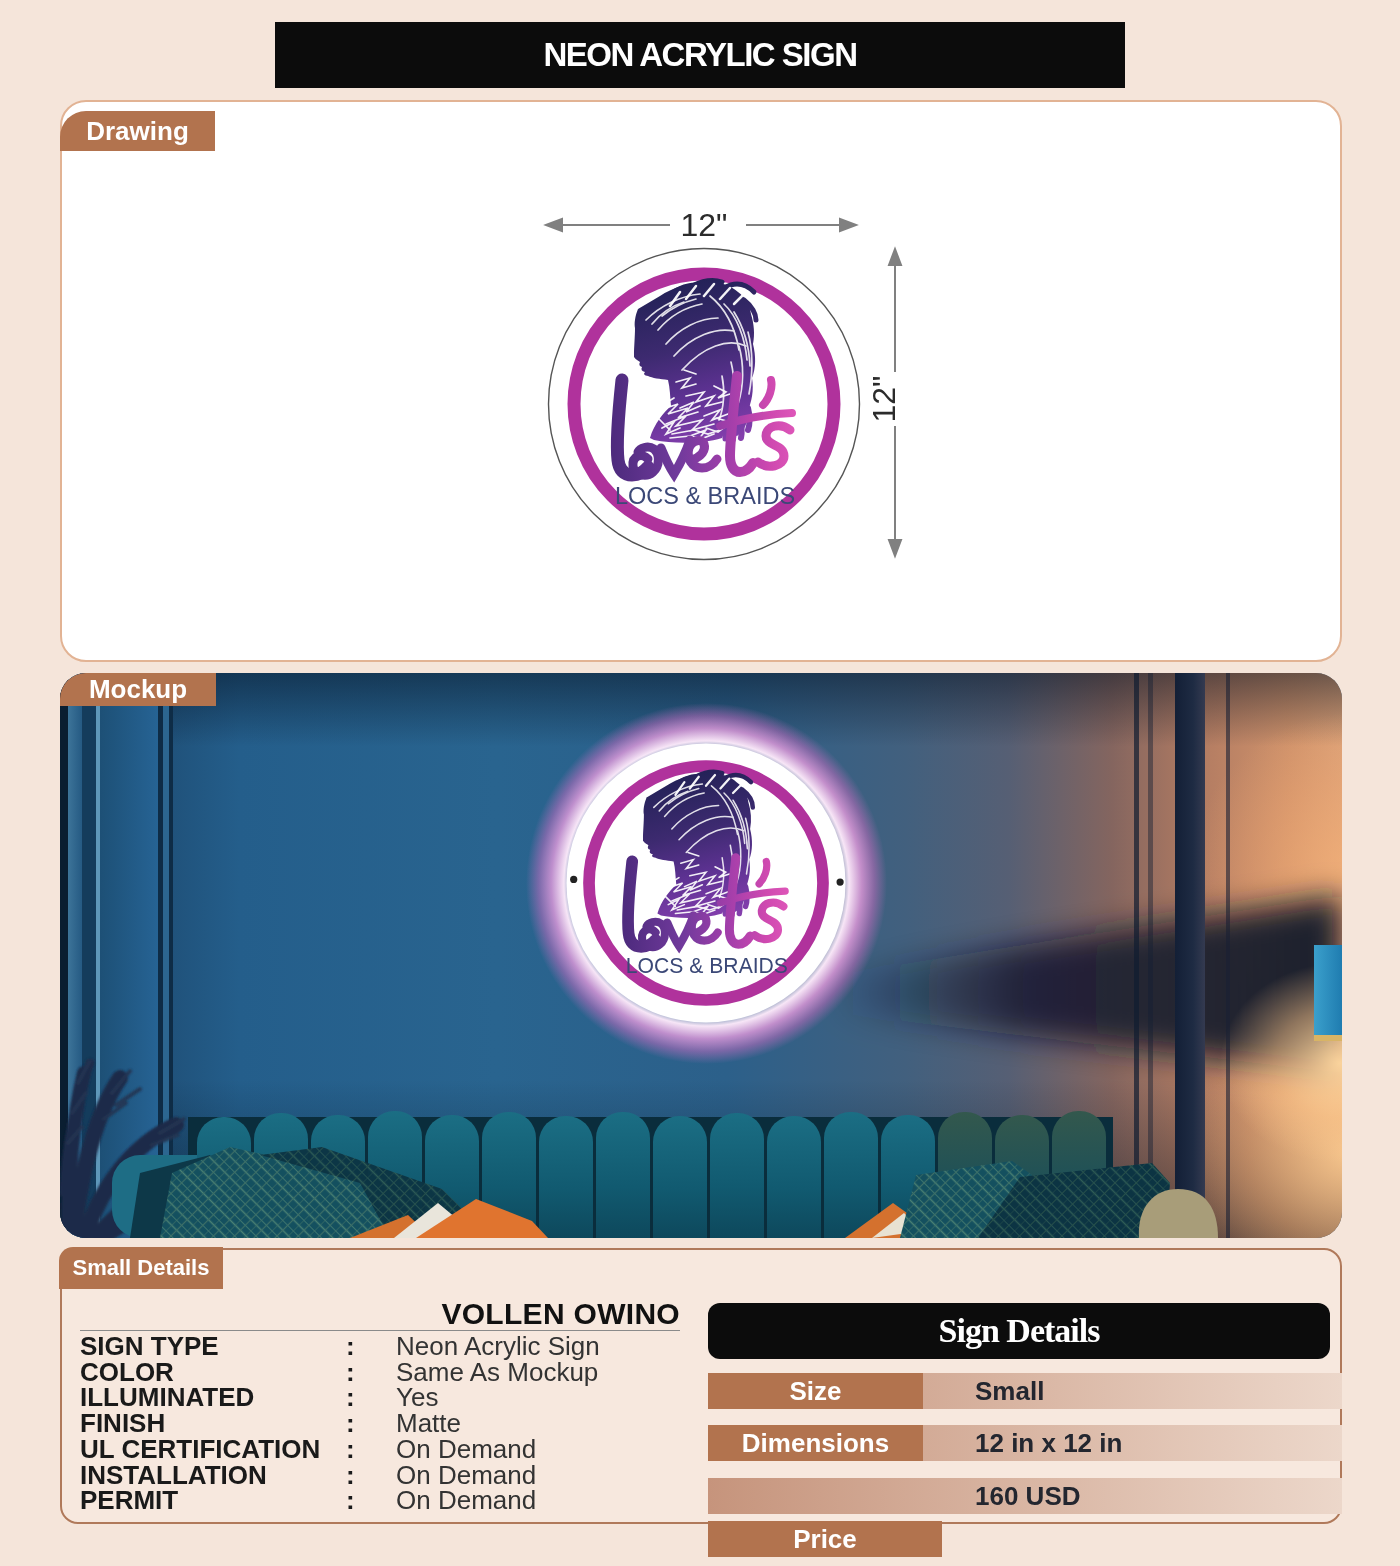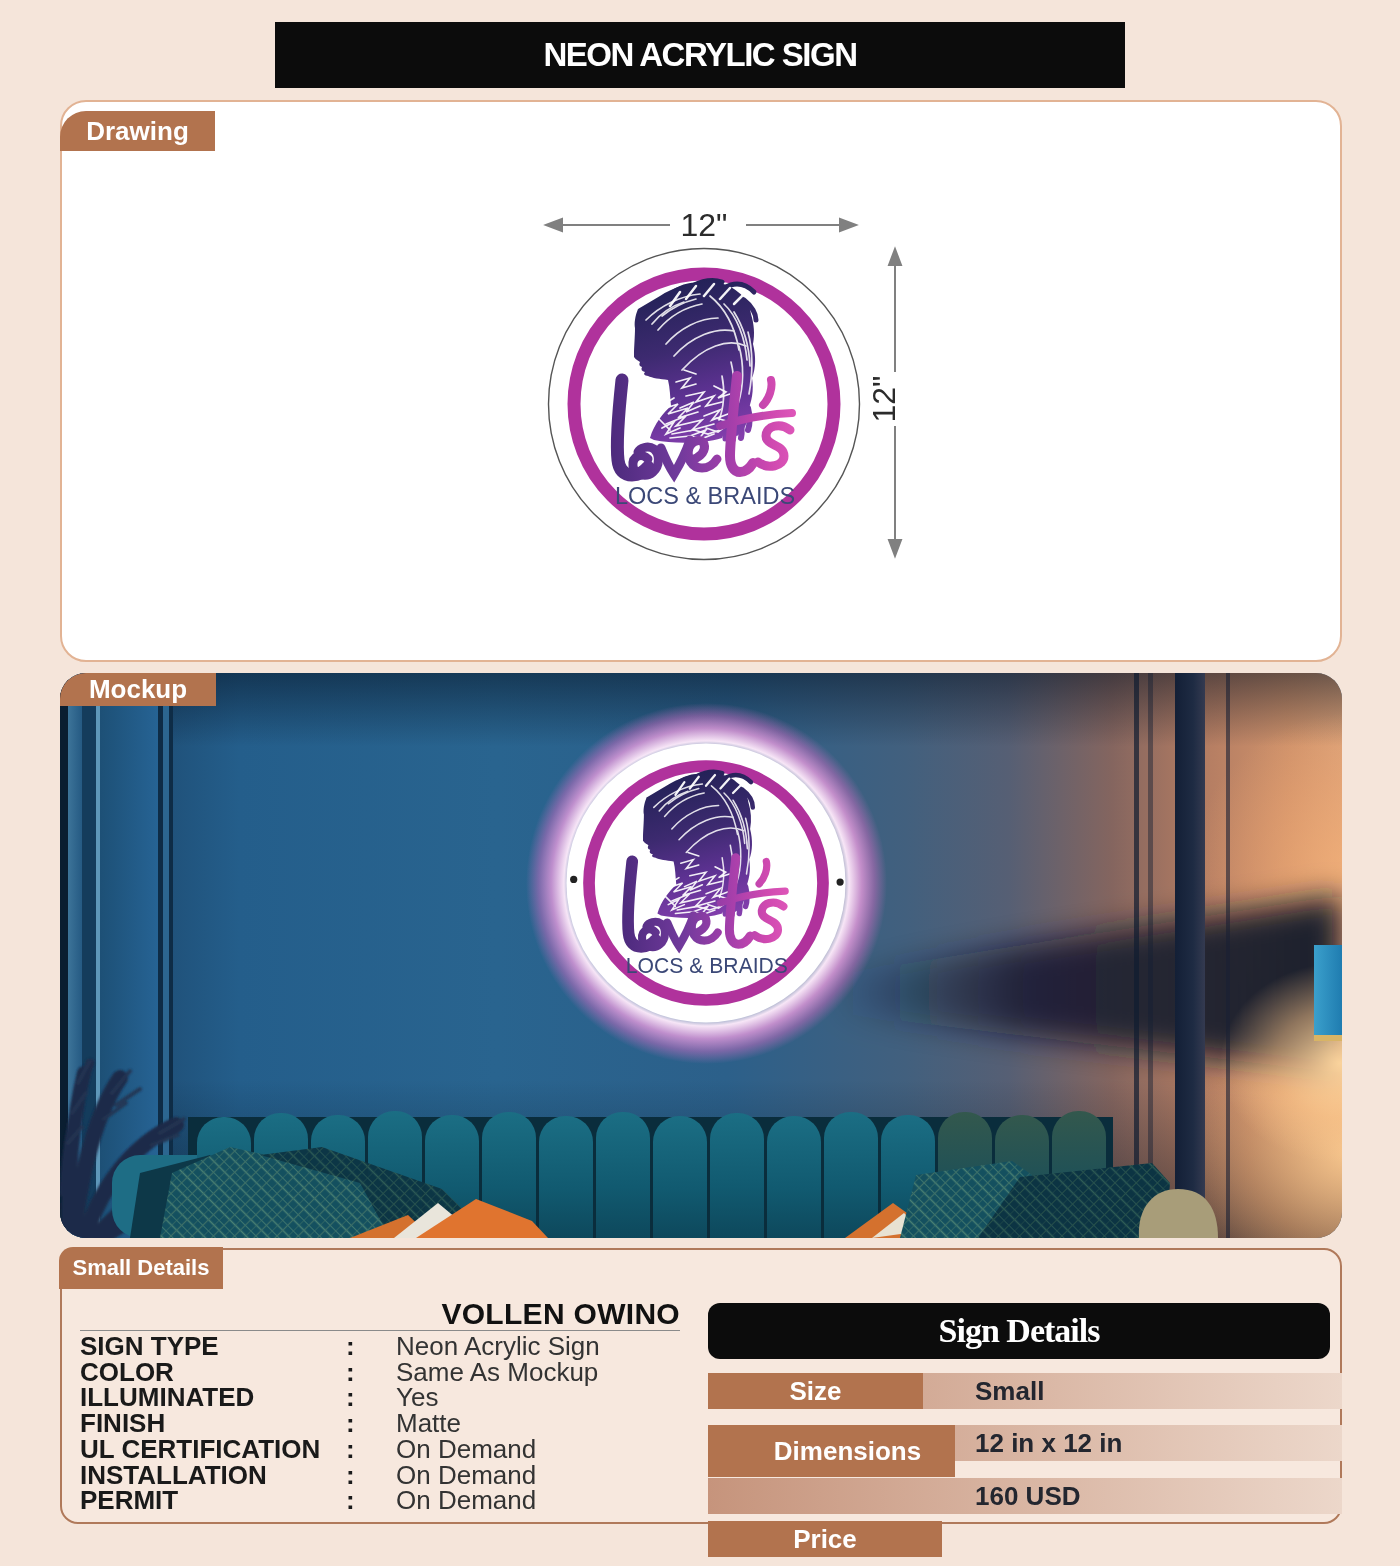--- a/index.html
+++ b/index.html
@@ -303,18 +303,18 @@
   <div><b style="display:inline-block;width:266px;">PERMIT</b><b style="display:inline-block;width:50px;">:</b><span style="color:#333;">On Demand</span></div>
 </div>
 
 <div style="position:absolute;left:708px;top:1303px;width:622px;height:56px;background:#0c0c0c;border-radius:12px;display:flex;align-items:center;justify-content:center;color:#fff;font-size:34px;font-weight:bold;letter-spacing:-1px;font-family:Liberation Serif, serif;">Sign Details</div>
 
 <div style="position:absolute;left:708px;top:1373px;width:634px;height:36px;background:linear-gradient(to right,#c6947c,#ecd7ca);"></div>
 <div style="position:absolute;left:708px;top:1373px;width:215px;height:36px;background:#b2734e;display:flex;align-items:center;justify-content:center;color:#fff;font-size:26px;font-weight:bold;">Size</div>
 <div style="position:absolute;left:975px;top:1373px;height:36px;display:flex;align-items:center;font-size:26px;font-weight:bold;color:#23262f;">Small</div>
 
 <div style="position:absolute;left:708px;top:1425px;width:634px;height:36px;background:linear-gradient(to right,#c6947c,#ecd7ca);"></div>
-<div style="position:absolute;left:708px;top:1425px;width:215px;height:52px;background:#b2734e;display:flex;align-items:center;justify-content:center;color:#fff;font-size:26px;font-weight:bold;padding-left:32px;">Dimensions</div>
+<div style="position:absolute;left:708px;top:1425px;width:215px;height:36px;background:#b2734e;display:flex;align-items:center;justify-content:center;color:#fff;font-size:26px;font-weight:bold;">Dimensions</div>
 <div style="position:absolute;left:975px;top:1425px;height:36px;display:flex;align-items:center;font-size:26px;font-weight:bold;color:#23262f;">12 in x 12 in</div>
 
 <div style="position:absolute;left:708px;top:1478px;width:634px;height:36px;background:linear-gradient(to right,#c6947c,#ecd7ca);"></div>
 <div style="position:absolute;left:708px;top:1478px;width:234px;height:36px;background:#b2734e;display:flex;align-items:center;justify-content:center;color:#fff;font-size:26px;font-weight:bold;margin-top:43px;">Price</div>
 <div style="position:absolute;left:975px;top:1478px;height:36px;display:flex;align-items:center;font-size:26px;font-weight:bold;color:#23262f;">160 USD</div>
 
 </body></html>

